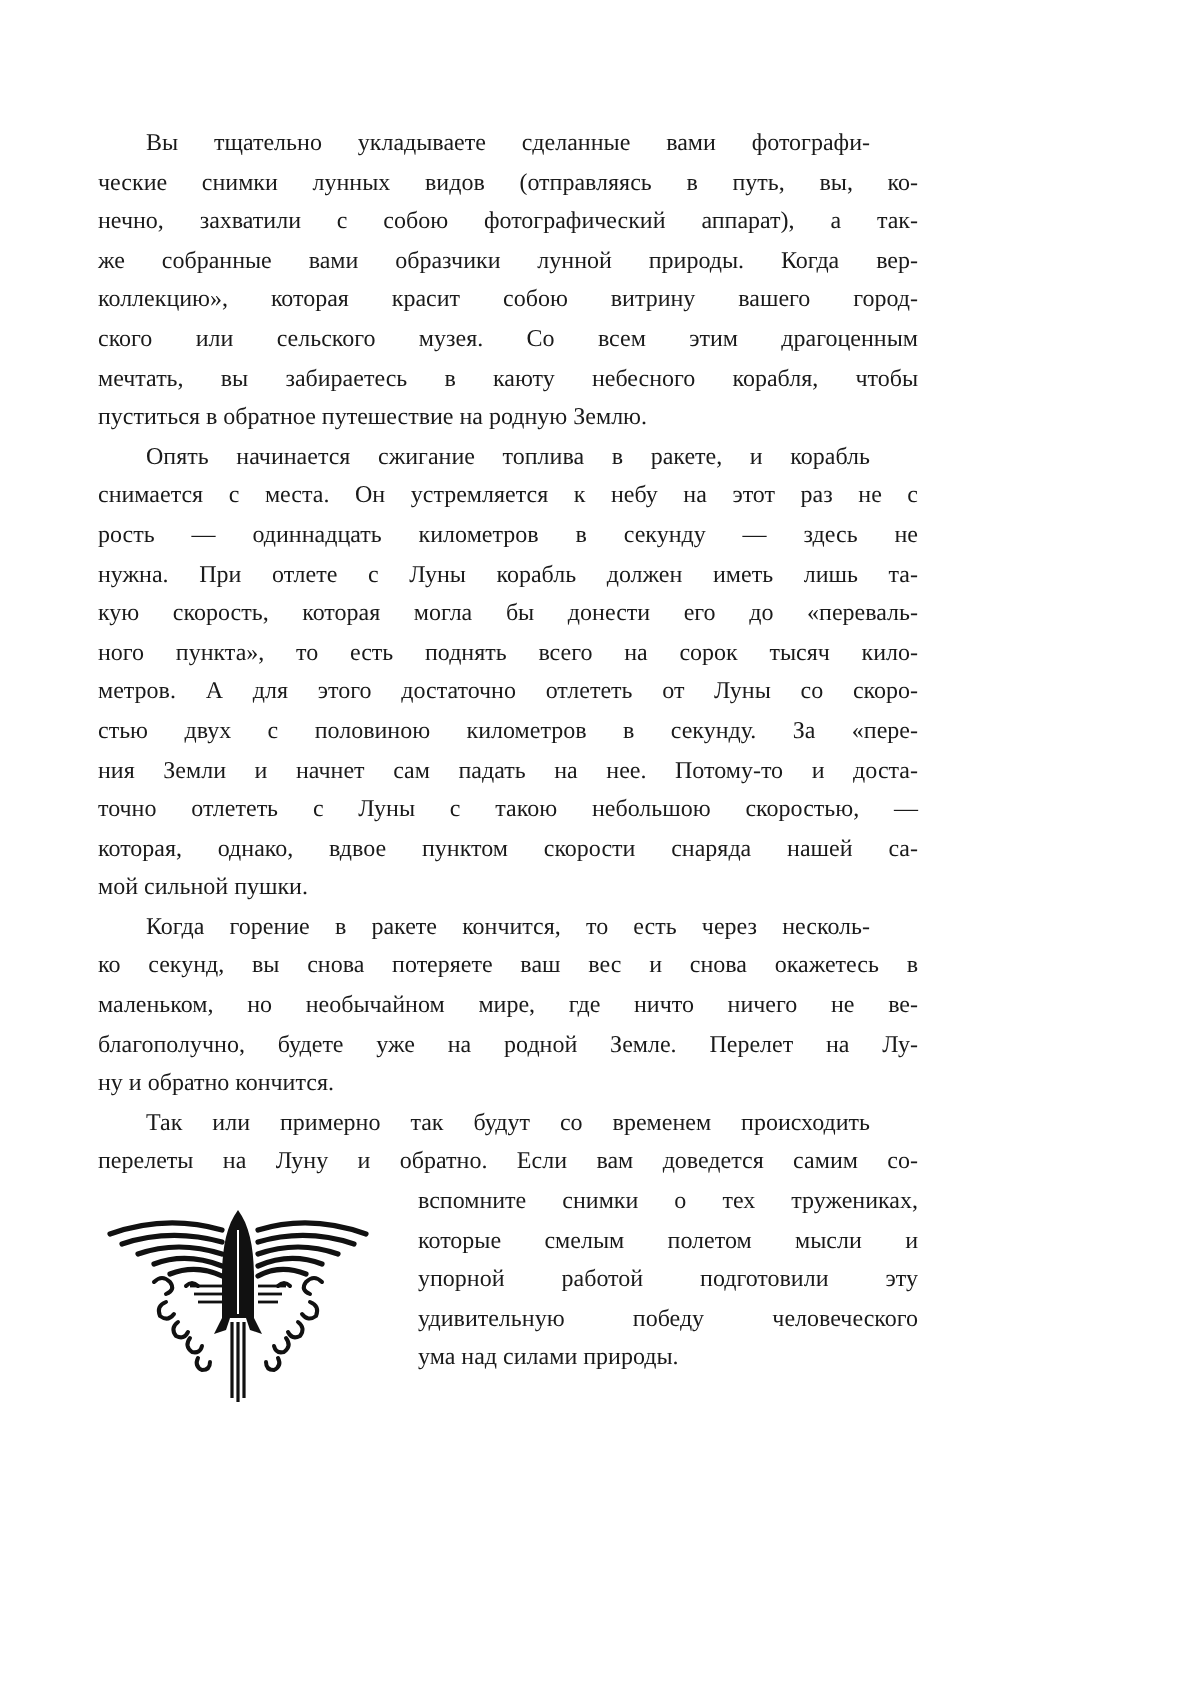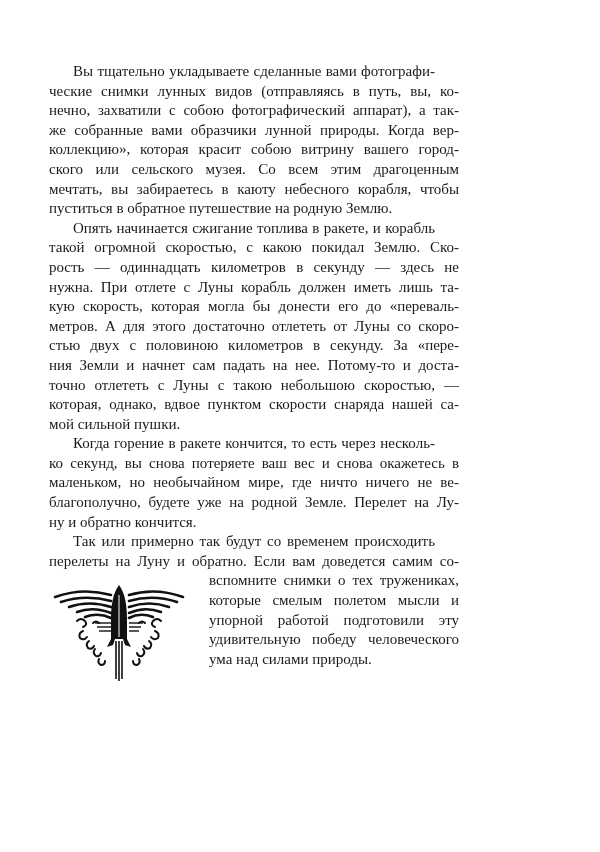--- a/index.html
+++ b/index.html
@@ -4,21 +4,21 @@
 <style>
   html, body { margin: 0; padding: 0; background: #ffffff; }
   body { width: 600px; height: 852px; position: relative; overflow: hidden; }
   .page {
     position: absolute; left: 0; top: 0; width: 600px; height: 852px;
     background: #ffffff;
   }
   .text-block {
     position: absolute; left: 49px; top: 62px; width: 410px;
     font-family: "Liberation Serif", "DejaVu Serif", serif;
-    font-size: 15px; color: #1a1a1a;
+    font-size: 12px; color: #1a1a1a;
   }
   .line {
     display: block; height: 19.6px; line-height: 19.6px;
     text-align: justify; text-align-last: justify; white-space: nowrap;
     overflow: visible;
   }
   .line.last { text-align-last: left; }
   .line.indent { padding-left: 24px; }
   .line-inner { display: inline-block; width: 100%; text-align: justify; text-align-last: justify; white-space: normal; }
   .line.last .line-inner { text-align-last: left; }
@@ -42,24 +42,25 @@
       <span class="line"><span class="line-inner">нечно, захватили с собою фотографический аппарат), а так-</span></span>
       <span class="line"><span class="line-inner">же собранные вами образчики лунной природы. Когда вер-</span></span>
       <span class="line"><span class="line-inner">коллекцию», которая красит собою витрину вашего город-</span></span>
       <span class="line"><span class="line-inner">ского или сельского музея. Со всем этим драгоценным</span></span>
       <span class="line"><span class="line-inner">мечтать, вы забираетесь в каюту небесного корабля, чтобы</span></span>
       <span class="line last"><span class="line-inner">пуститься в обратное путешествие на родную Землю.</span></span>
     </div>
 
     <div class="para">
       <span class="line indent"><span class="line-inner">Опять начинается сжигание топлива в ракете, и корабль</span></span>
-      <span class="line"><span class="line-inner">такой огромной скоростью, с какою покидал Землю. Ско-</span></span>
+      <span class="line"><span class="line-inner">снимается с места. Он устремляется к небу на этот раз не с</span></span>
       <span class="line"><span class="line-inner">рость — одиннадцать километров в секунду — здесь не</span></span>
       <span class="line"><span class="line-inner">нужна. При отлете с Луны корабль должен иметь лишь та-</span></span>
       <span class="line"><span class="line-inner">кую скорость, которая могла бы донести его до «переваль-</span></span>
+      <span class="line"><span class="line-inner">ного пункта», то есть поднять всего на сорок тысяч кило-</span></span>
       <span class="line"><span class="line-inner">метров. А для этого достаточно отлететь от Луны со скоро-</span></span>
       <span class="line"><span class="line-inner">стью двух с половиною километров в секунду. За «пере-</span></span>
       <span class="line"><span class="line-inner">ния Земли и начнет сам падать на нее. Потому-то и доста-</span></span>
       <span class="line"><span class="line-inner">точно отлететь с Луны с такою небольшою скоростью, —</span></span>
       <span class="line"><span class="line-inner">которая, однако, вдвое пунктом скорости снаряда нашей са-</span></span>
       <span class="line last"><span class="line-inner">мой сильной пушки.</span></span>
     </div>
 
     <div class="para">
       <span class="line indent"><span class="line-inner">Когда горение в ракете кончится, то есть через несколь-</span></span>

